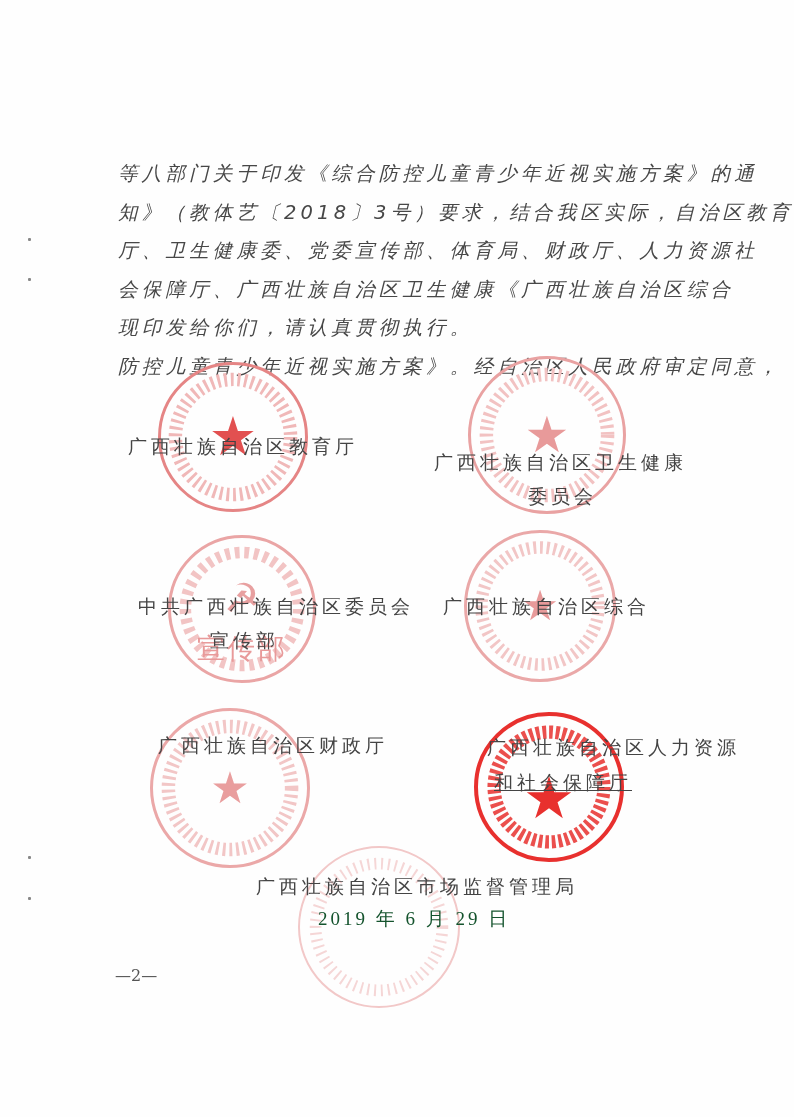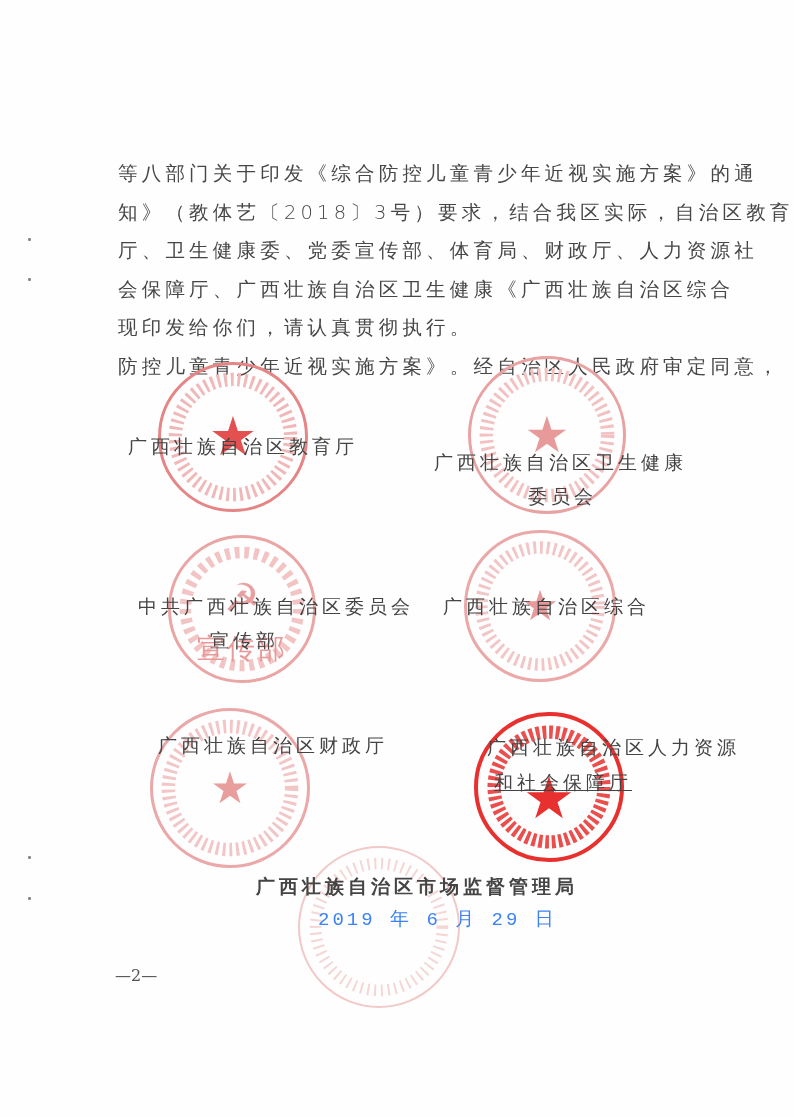--- a/index.html
+++ b/index.html
@@ -9,21 +9,21 @@
       color: #3a3a3a;
     }
     .page { position: absolute; left: 0; top: 0; width: 794px; height: 1117px; background: #fefefe; }
 
     .body-text {
       position: absolute; left: 118px; top: 155px; width: 560px;
       font-family: "DejaVu Sans", sans-serif;
       font-size: 19.5px; line-height: 38.5px; letter-spacing: 4.2px;
       color: #474747; font-weight: 300;
     }
-    .body-text .line { display: block; white-space: nowrap; }
+    .body-text .line { display: block; white-space: nowrap; font-style: italic; }
 
     .stamp {
       position: absolute; border-radius: 50%;
       border: 3px solid #e36a6a;
       box-sizing: border-box;
     }
     .stamp .star {
       position: absolute; left: 50%; top: 50%;
       transform: translate(-50%, -50%);
       color: #e04848; line-height: 1;
@@ -42,21 +42,21 @@
       font-size: 19px; letter-spacing: 4px; color: #444444;
       white-space: nowrap;
     }
 
     .dot {
       position: absolute; width: 3px; height: 3px; background: #888; border-radius: 1px;
     }
 
     .date {
       position: absolute; left: 318px; top: 906px;
-      font-family: Liberation Mono, monospace; font-size: 19px; letter-spacing: 3px; color: #3b82f6;
+      font-family: Liberation Serif, serif; font-size: 19px; letter-spacing: 3px; color: #14532d;
     }
     .page-num {
       position: absolute; left: 115px; top: 966px;
       font-family: "DejaVu Serif", serif; font-size: 16px; color: #555;
     }
   </style>
 </head>
 <body>
 
 <div class="page">
@@ -150,20 +150,20 @@
     <span>广西壮族自治区财政厅</span>
   </div>
 
   <div class="org" style="left:443px; top:735px;margin-left:44px;">
     <span>广西壮族自治区人力资源</span>
   </div>
   <div class="org" style="left:494px; top:770px;text-decoration:underline;">
     <span>和社会保障厅</span>
   </div>
 
-  <div class="org" style="left:256px; top:874px;font-weight:bold;">
+  <div class="org" style="left:256px; top:874px;">
     <span>广西壮族自治区市场监督管理局</span>
   </div>
 
   <div class="date">2019 年 6 月 29 日</div>
 
   <div class="page-num">—2—</div>
 </div>
 
 </body></html>

